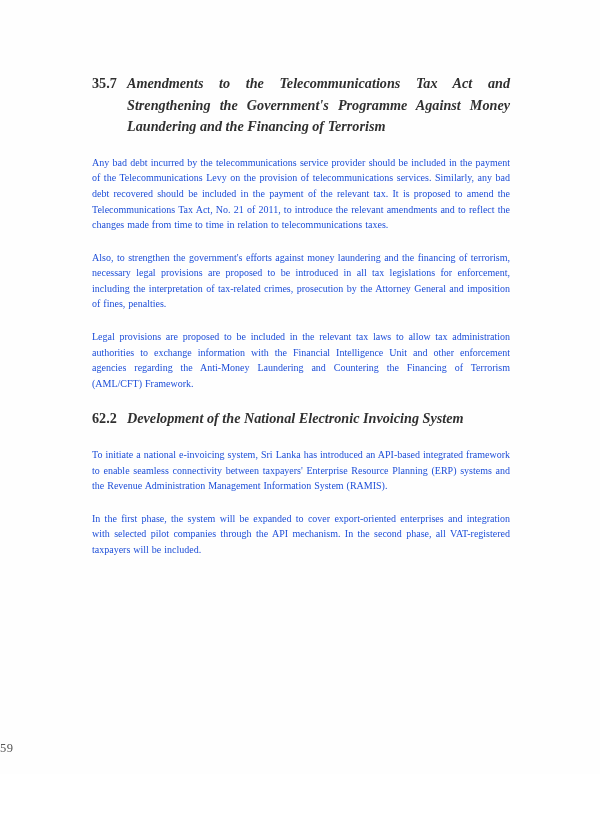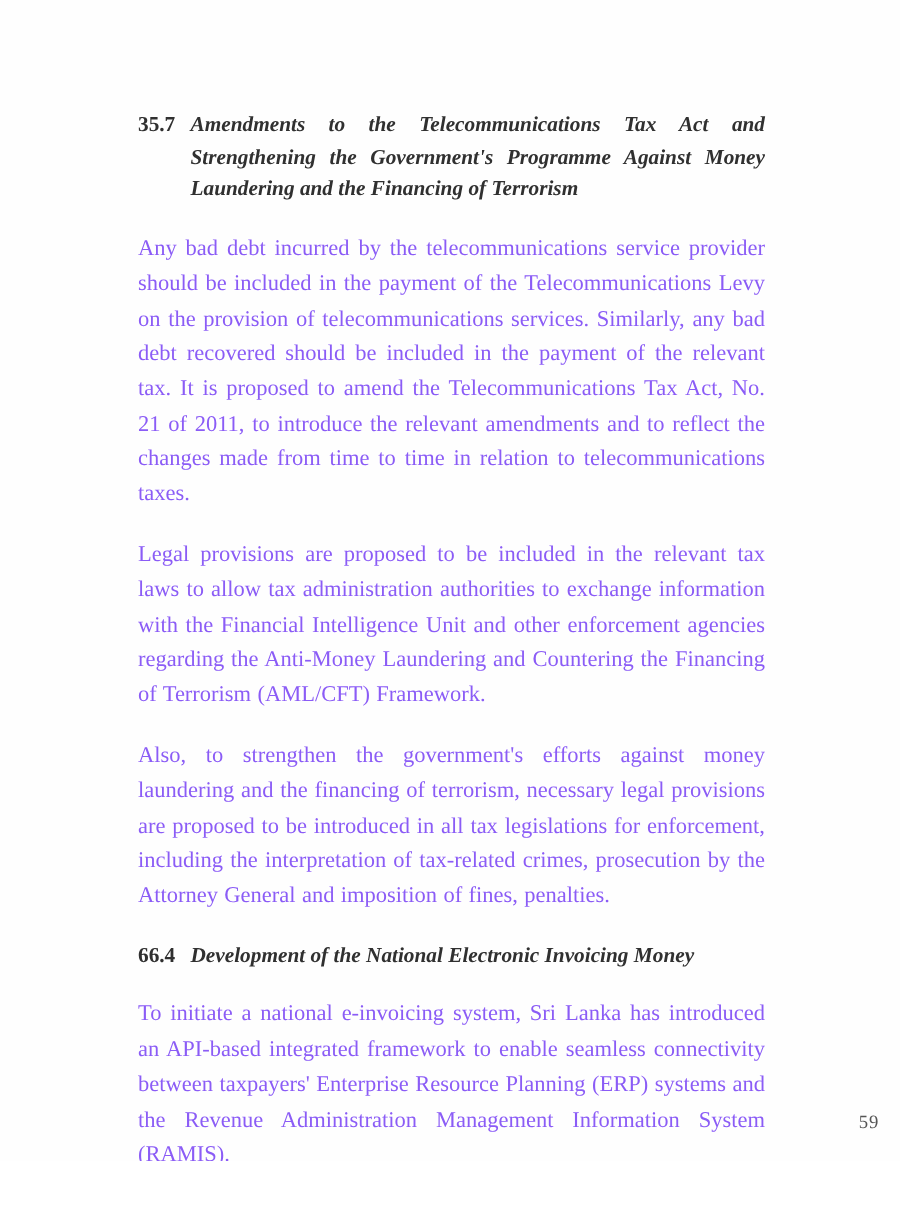--- a/index.html
+++ b/index.html
@@ -40,58 +40,58 @@
     white-space: nowrap;
   }
 
   .heading .sec-title {
     flex: 1 1 auto;
     text-align: justify;
     font-style: italic;
   }
 
   .body-para {
-    font-size: 15px;
+    font-size: 10px;
     line-height: 1.56;
     text-align: justify;
     margin-bottom: 17px;
-    color: #8b5cf6;
+    color: #1d4ed8;
     word-spacing: 0.5px;
   }
 
   .page-number {
     position: absolute;
     left: 0;
-    right: 14px;
+    right: 0;
     bottom: 18px;
-    text-align: right;
+    text-align: left;
     font-size: 12.5px;
     color: #555555;
     letter-spacing: 0.5px;
   }
 </style>
 </head>
 <body>
 
 <div class="page">
 
   <div class="section">
     <h2 class="heading">
       <span class="sec-num">35.7</span>
       <span class="sec-title">Amendments to the Telecommunications Tax Act and Strengthening the Government's Programme Against Money Laundering and the Financing of Terrorism</span>
     </h2>
     <p class="body-para">Any bad debt incurred by the telecommunications service provider should be included in the payment of the Telecommunications Levy on the provision of telecommunications services. Similarly, any bad debt recovered should be included in the payment of the relevant tax. It is proposed to amend the Telecommunications Tax Act, No. 21 of 2011, to introduce the relevant amendments and to reflect the changes made from time to time in relation to telecommunications taxes.</p>
+    <p class="body-para">Also, to strengthen the government's efforts against money laundering and the financing of terrorism, necessary legal provisions are proposed to be introduced in all tax legislations for enforcement, including the interpretation of tax-related crimes, prosecution by the Attorney General and imposition of fines, penalties.</p>
     <p class="body-para">Legal provisions are proposed to be included in the relevant tax laws to allow tax administration authorities to exchange information with the Financial Intelligence Unit and other enforcement agencies regarding the Anti-Money Laundering and Countering the Financing of Terrorism (AML/CFT) Framework.</p>
-    <p class="body-para">Also, to strengthen the government's efforts against money laundering and the financing of terrorism, necessary legal provisions are proposed to be introduced in all tax legislations for enforcement, including the interpretation of tax-related crimes, prosecution by the Attorney General and imposition of fines, penalties.</p>
   </div>
 
   <div class="section">
     <h2 class="heading">
-      <span class="sec-num">66.4</span>
-      <span class="sec-title">Development of the National Electronic Invoicing Money</span>
+      <span class="sec-num">62.2</span>
+      <span class="sec-title">Development of the National Electronic Invoicing System</span>
     </h2>
     <p class="body-para">To initiate a national e-invoicing system, Sri Lanka has introduced an API-based integrated framework to enable seamless connectivity between taxpayers' Enterprise Resource Planning (ERP) systems and the Revenue Administration Management Information System (RAMIS).</p>
     <p class="body-para">In the first phase, the system will be expanded to cover export-oriented enterprises and integration with selected pilot companies through the API mechanism. In the second phase, all VAT-registered taxpayers will be included.</p>
   </div>
 
   <div class="page-number">59</div>
 
 </div>
 
 </body></html>

